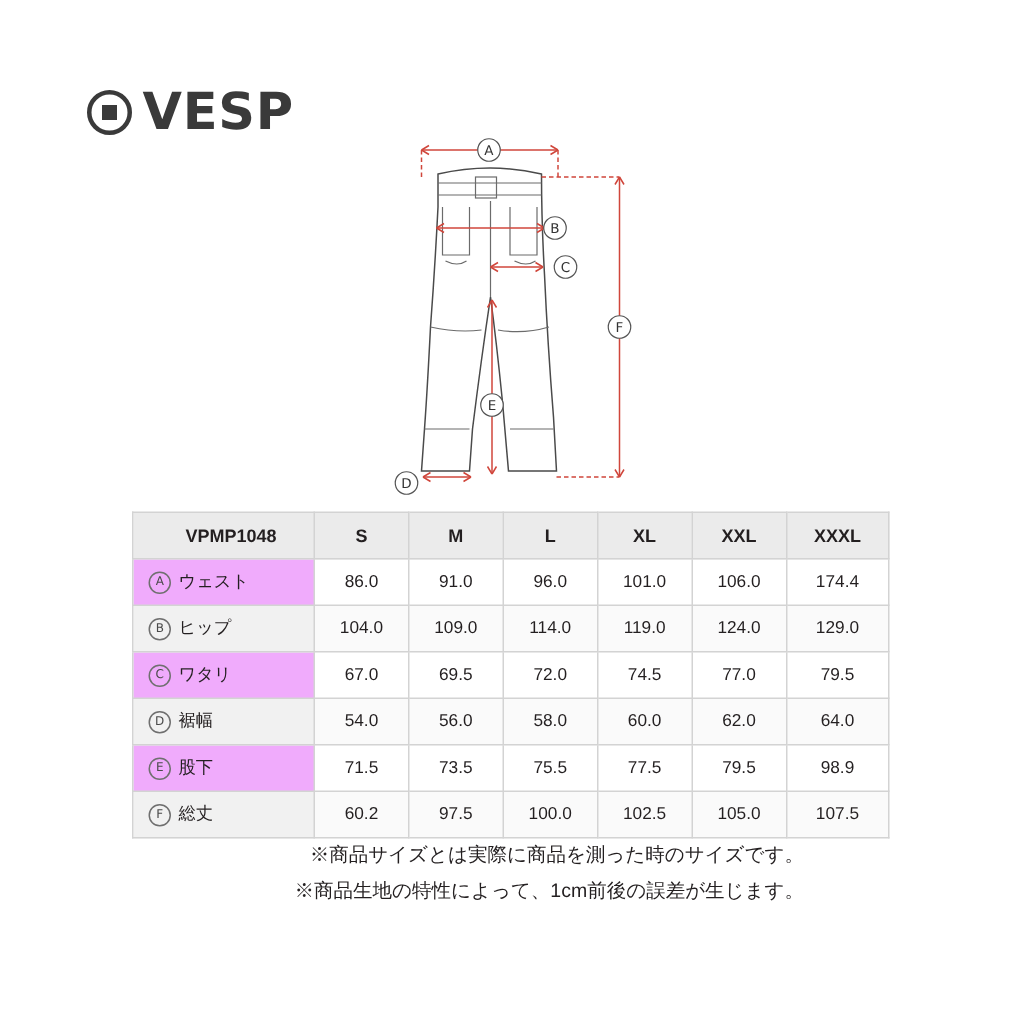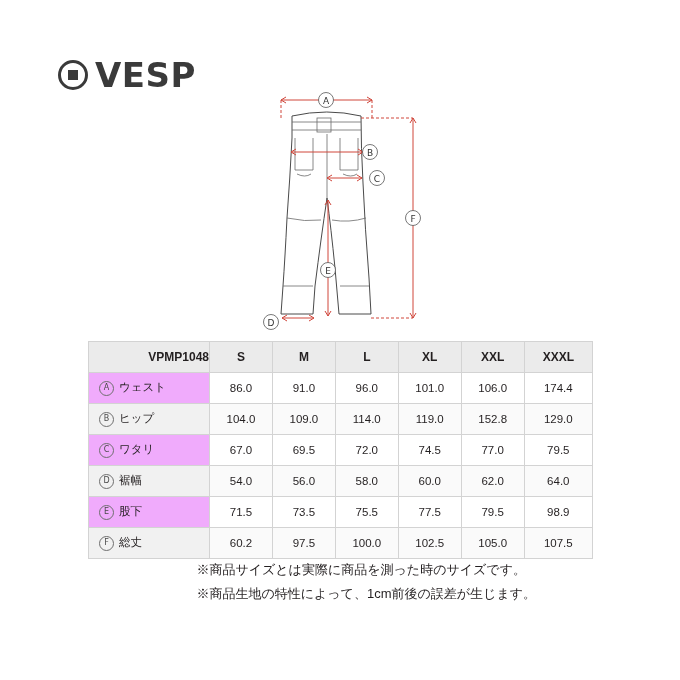--- a/index.html
+++ b/index.html
@@ -82,21 +82,21 @@
     font-weight: normal;
     color: #231f20;
     padding: 0;
   }
   .size-table thead th {
     background: #ebebeb;
     font-weight: bold;
     font-size: 12px;
   }
   .size-table thead th.code {
-    text-align: right;
+    text-align: center;
     padding-left: 10px;
     width: 110px;
   }
   .size-table tbody td.rowhead {
     text-align: left;
     padding-left: 10px;
     background: #f0abfc;
     white-space: nowrap;
   }
   .size-table tbody tr:nth-child(even) td {
@@ -118,21 +118,21 @@
     vertical-align: 1px;
     color: #4a4a4a;
     font-family: "DejaVu Sans", sans-serif;
   }
 
   
   .notes {
     position: absolute;
     right: 88px;
     top: 558px;
-    text-align: left;
+    text-align: right;
     font-size: 13px;
     line-height: 1.85;
     color: #231f20;
   }
 
   
   .dim { stroke: #d0463b; stroke-width: 1; fill: none; }
   .dimdash { stroke: #d0463b; stroke-width: 1; fill: none; stroke-dasharray: 3 2; }
   .lbl { font-family: "DejaVu Sans", sans-serif; font-size: 9px; fill: #333; }
   .garm { fill: #ffffff; stroke: #4a4a4a; stroke-width: 1; }
@@ -238,21 +238,21 @@
         <td>101.0</td>
         <td>106.0</td>
         <td>174.4</td>
       </tr>
       <tr>
         <td class="rowhead"><span class="circ">B</span><span>ヒップ</span></td>
         <td>104.0</td>
         <td>109.0</td>
         <td>114.0</td>
         <td>119.0</td>
-        <td>152.8</td>
+        <td>124.0</td>
         <td>129.0</td>
       </tr>
       <tr>
         <td class="rowhead"><span class="circ">C</span><span>ワタリ</span></td>
         <td>67.0</td>
         <td>69.5</td>
         <td>72.0</td>
         <td>74.5</td>
         <td>77.0</td>
         <td>79.5</td>

